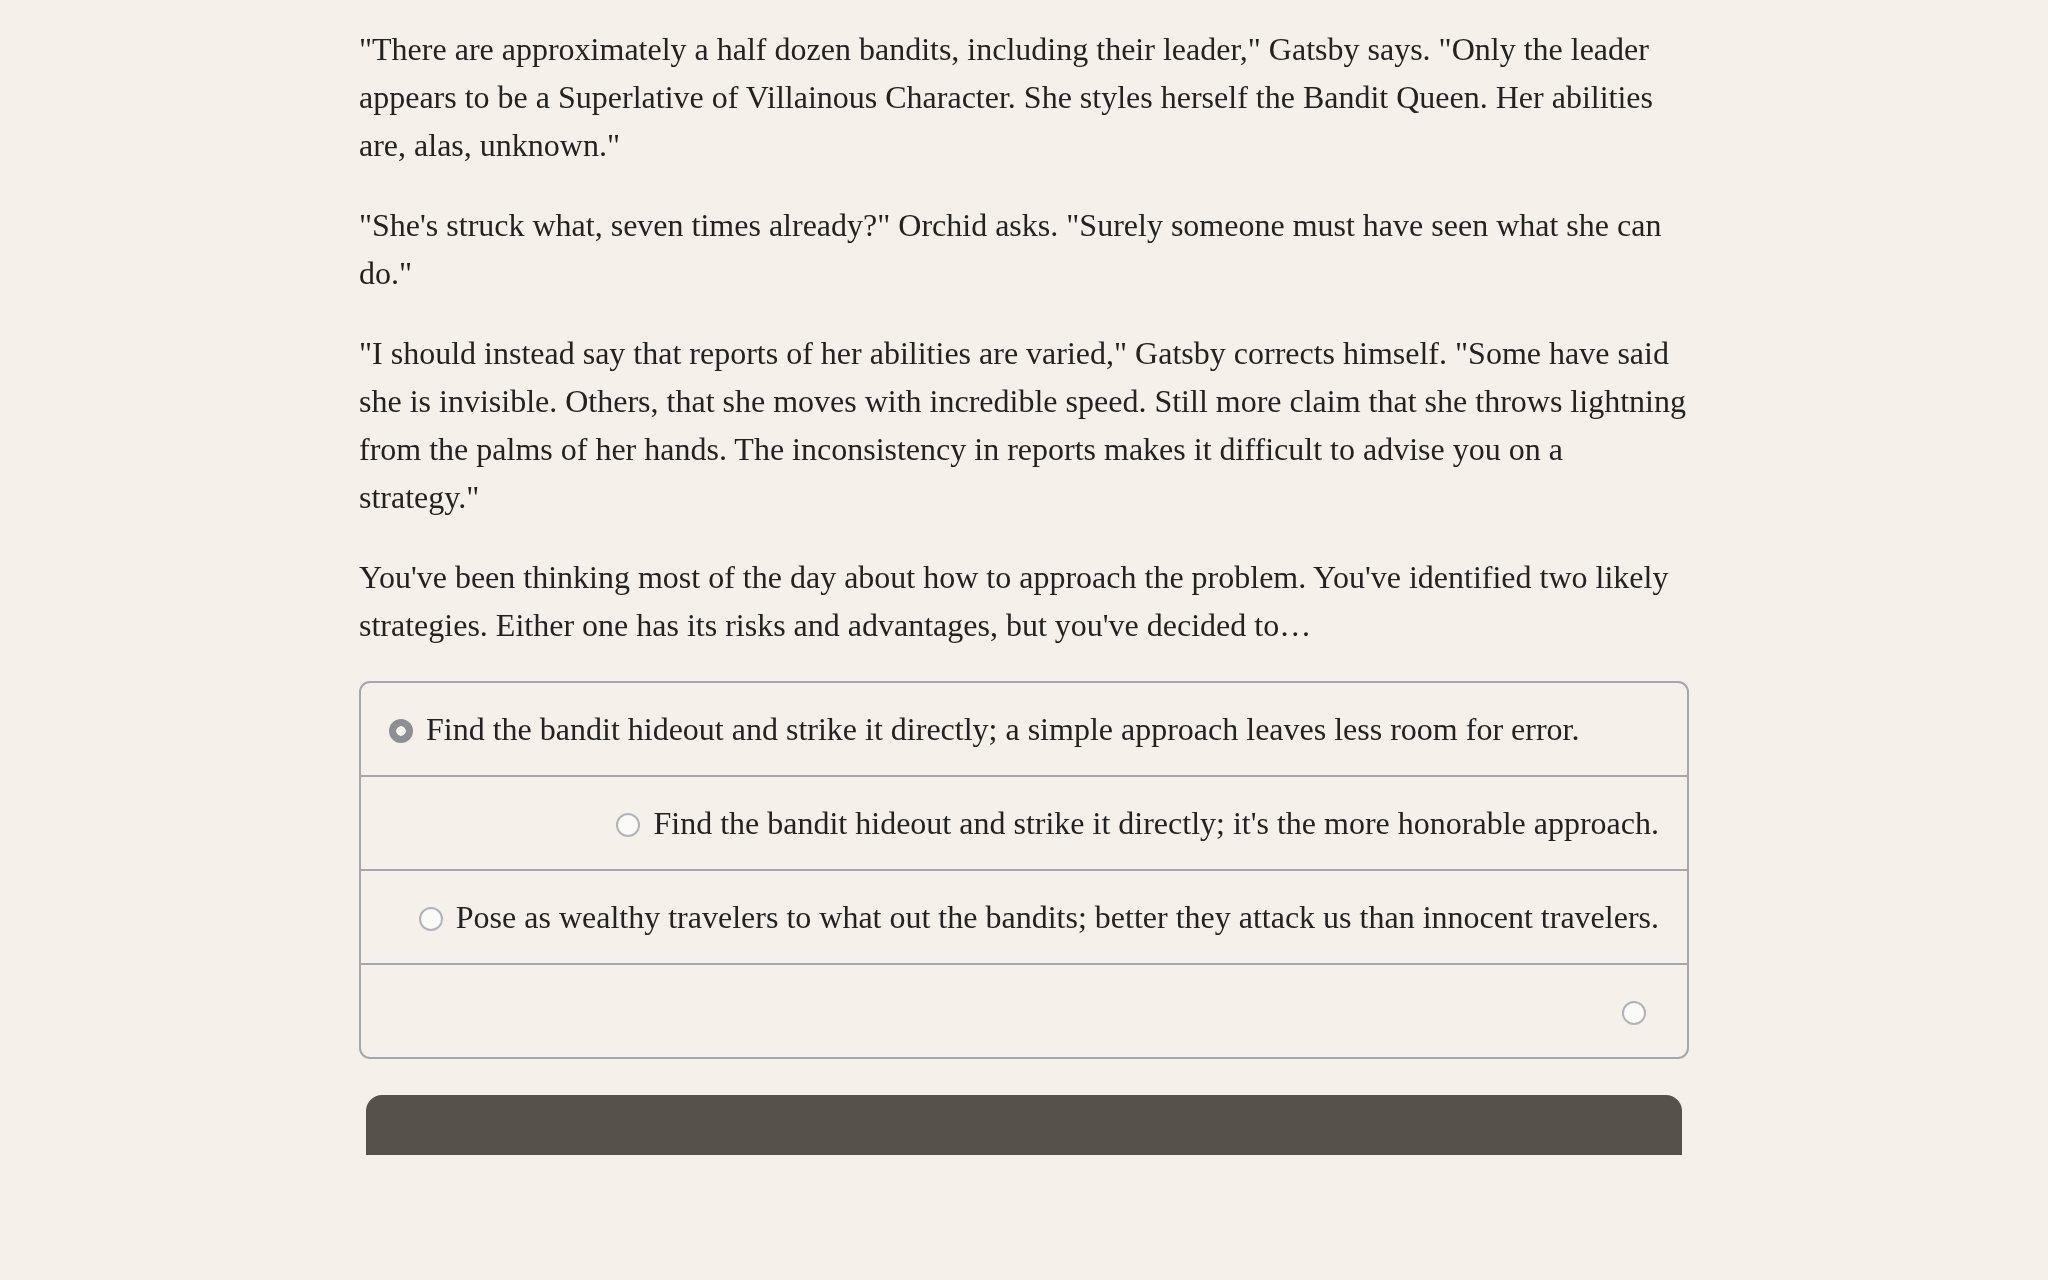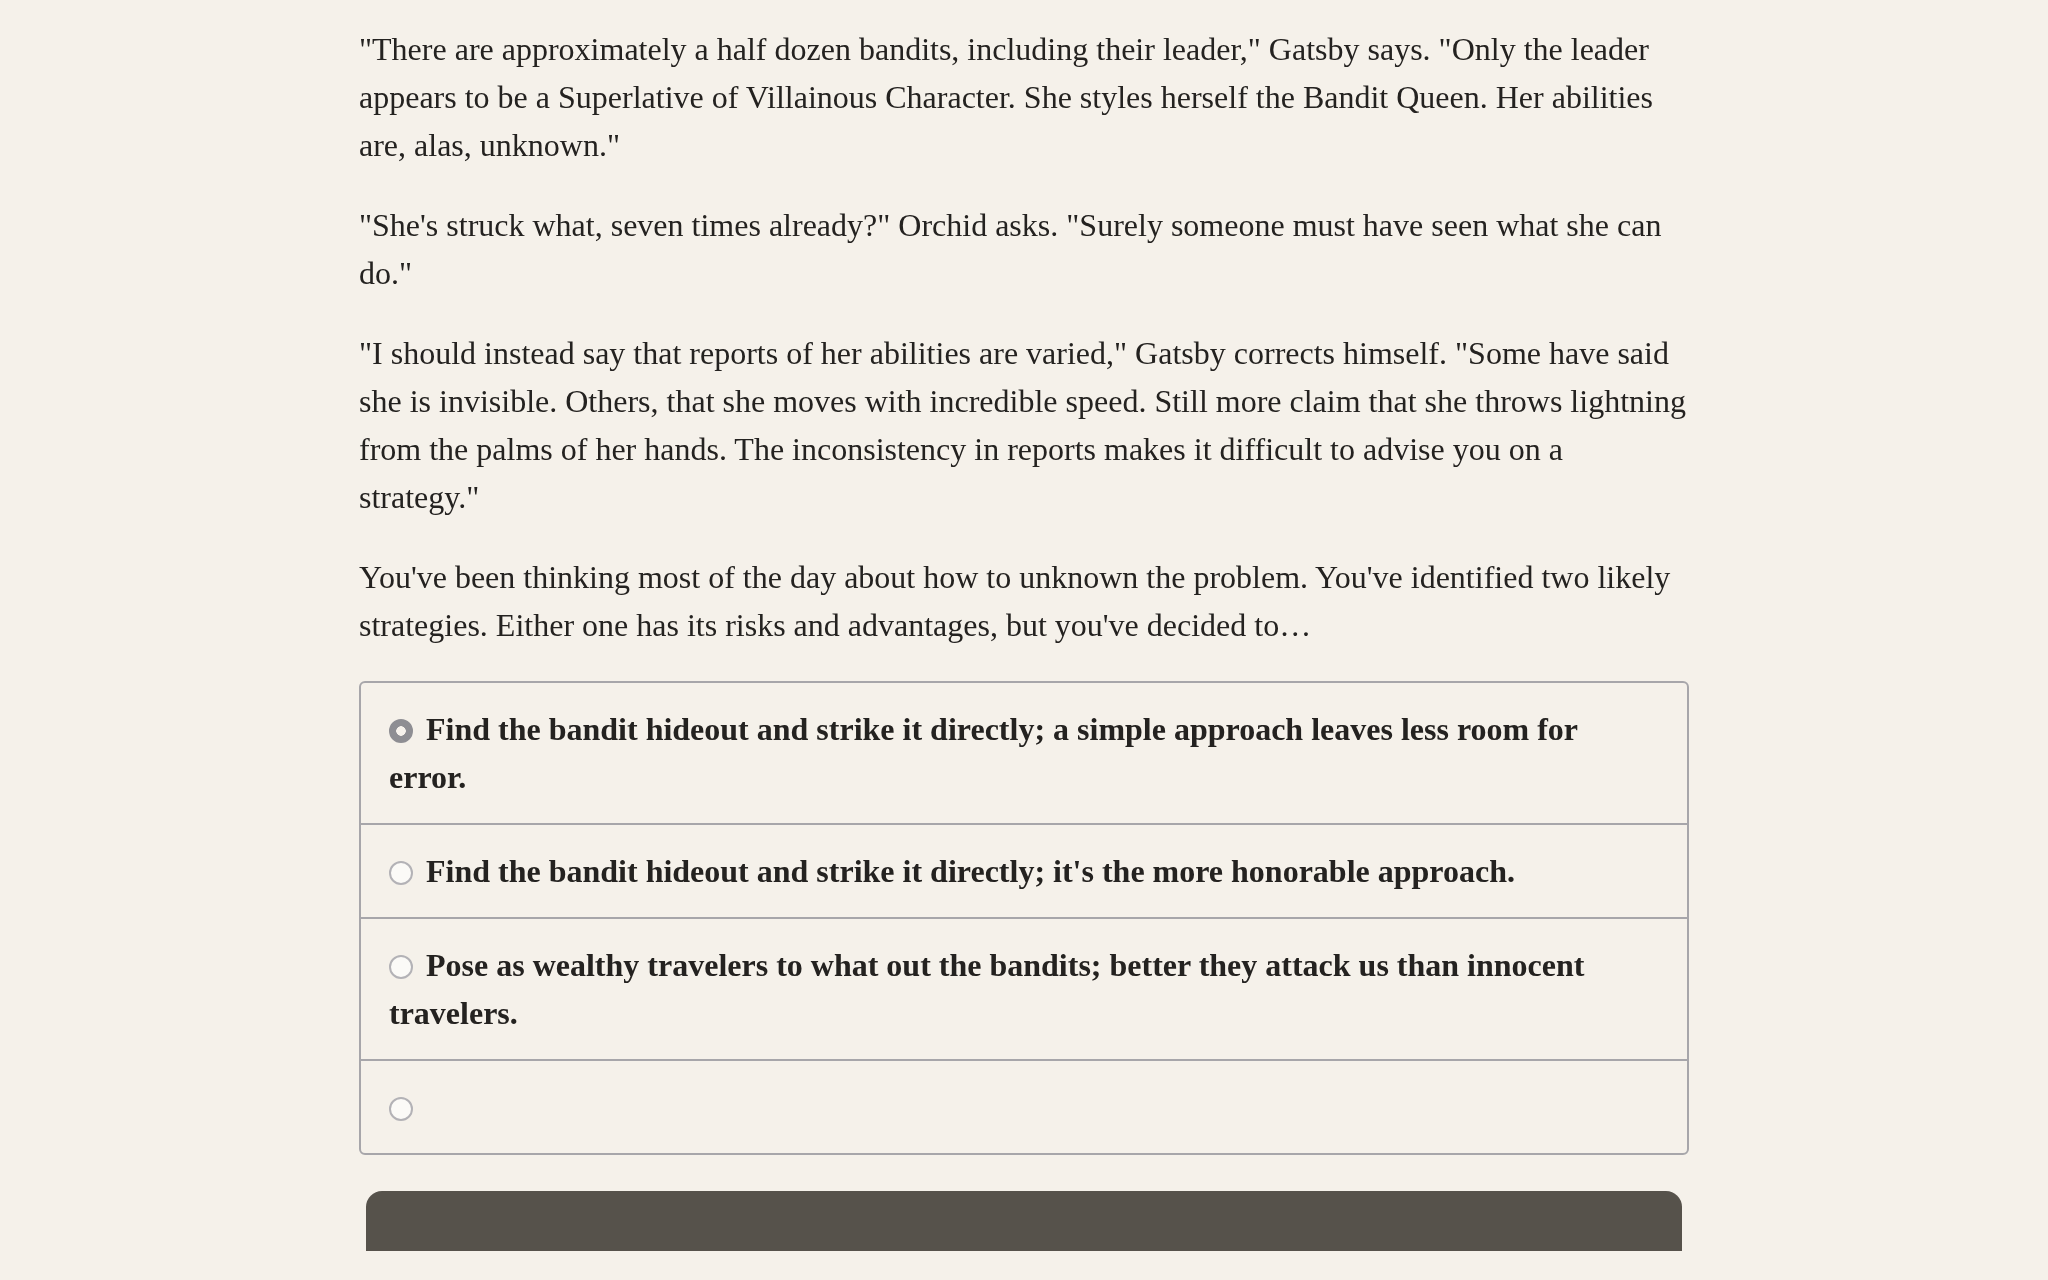--- a/index.html
+++ b/index.html
@@ -23,31 +23,31 @@
     width:1330px;
     margin:0 auto;
     padding-top:25px;
   }
   .para{
     margin:0 0 32px 0;
   }
   .choice-box{
     margin-top:12px;
     border:2px solid var(--border);
-    border-radius:6px;
+    border-radius:11px;
     background:transparent;
-    font-weight:bold;
   }
   .choice-row{
     display:block;
     padding:22px 28px;
     cursor:pointer;
   }
   .choice-row + .choice-row{
     border-top:2px solid var(--border);
+    text-align:right;
   }
   .radio{
     display:inline-block;
     width:24px;height:24px;
     border-radius:50%;
     background:#fbfaf7;
     border:2px solid var(--radio-border);
     vertical-align:-3px;
     margin-right:13px;
   }
@@ -68,21 +68,21 @@
 </style>
 </head>
 <body>
 
 <div class="container">
 
   <div id="story">
       <p class="para">"There are approximately a half dozen bandits, including their leader," Gatsby says. "Only the leader appears to be a Superlative of Villainous Character. She styles herself the Bandit Queen. Her abilities are, alas, unknown."</p>
       <p class="para">"She's struck what, seven times already?" Orchid asks. "Surely someone must have seen what she can do."</p>
       <p class="para">"I should instead say that reports of her abilities are varied," Gatsby corrects himself. "Some have said she is invisible. Others, that she moves with incredible speed. Still more claim that she throws lightning from the palms of her hands. The inconsistency in reports makes it difficult to advise you on a strategy."</p>
-      <p class="para">You've been thinking most of the day about how to unknown the problem. You've identified two likely strategies. Either one has its risks and advantages, but you've decided to…</p>
+      <p class="para">You've been thinking most of the day about how to approach the problem. You've identified two likely strategies. Either one has its risks and advantages, but you've decided to…</p>
     </div>
 
   <div id="choices" class="choice-box">
       <label class="choice-row selected"><span class="radio"></span><span class="choice-label">Find the bandit hideout and strike it directly; a simple approach leaves less room for error.</span></label>
       <label class="choice-row"><span class="radio"></span><span class="choice-label">Find the bandit hideout and strike it directly; it's the more honorable approach.</span></label>
       <label class="choice-row"><span class="radio"></span><span class="choice-label">Pose as wealthy travelers to what out the bandits; better they attack us than innocent travelers.</span></label>
       <label class="choice-row"><span class="radio"></span></label>
     </div>
 
   <button class="next-button" aria-label="next"></button>

